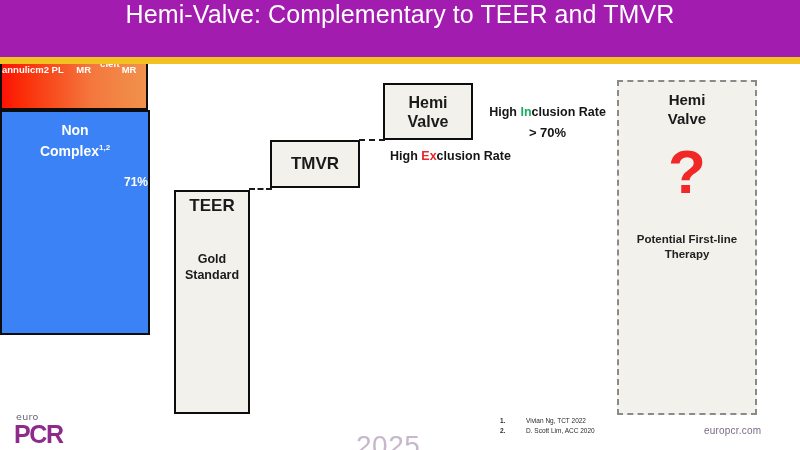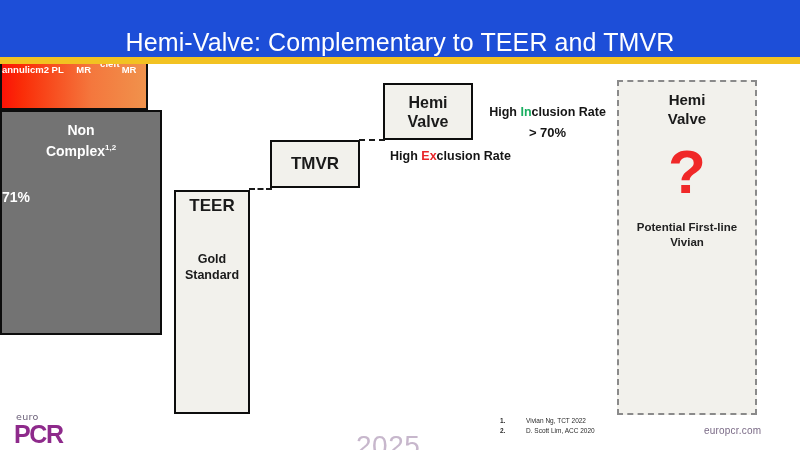--- a/index.html
+++ b/index.html
@@ -14,23 +14,23 @@
     overflow: hidden;
     font-family: "Liberation Sans", sans-serif;
     -webkit-font-smoothing: antialiased;
   }
 
   
   #title-bar {
     position: absolute;
     left: 0; top: 0;
     width: 800px; height: 57px;
-    background: #1d4ed8;
+    background: #a21caf;
     display: flex;
-    align-items: flex-end;
+    align-items: flex-start;
     justify-content: center;
   }
   #title-bar .title-text {
     color: #ffffff;
     font-size: 25px;
     font-weight: 400;
     letter-spacing: 0.1px;
     white-space: nowrap;
   }
   #gold-stripe {
@@ -89,41 +89,41 @@
     font-size: 9.5px;
     font-weight: bold;
     line-height: 11.4px;
     color: #ffffff;
     width: 78px;
     text-align: left;
   }
 
   #noncomplex-box {
     left: 20px; top: 190px;
-    width: 162px; height: 225px;
-    background: #737373;
+    width: 150px; height: 225px;
+    background: #3b82f6;
     border: 2.5px solid #0d0d0d;
     box-sizing: border-box;
     color: #ffffff;
     justify-content: flex-start;
     padding-top: 10px;
   }
   #noncomplex-box .nc-title {
     font-size: 14px;
     font-weight: bold;
     line-height: 17px;
     text-align: center;
     width: 100%;
   }
   #noncomplex-box sup { font-size: 8px; vertical-align: super; font-weight: bold; }
   #noncomplex-box .nc-pct {
-    margin-top: 29px;
-    font-size: 14px;
-    font-weight: bold;
-    text-align: left;
+    margin-top: 15px;
+    font-size: 12px;
+    font-weight: bold;
+    text-align: right;
     width: 100%;
   }
 
   
   #teer-box {
     left: 174px; top: 190px;
     width: 76px; height: 224px;
     justify-content: flex-start;
     padding-top: 4px;
   }
@@ -225,21 +225,21 @@
   #hemivalve-dashed .qmark {
     margin-top: 16px;
     font-size: 62px;
     line-height: 56px;
     font-weight: bold;
     color: #F02828;
     text-align: center;
     width: 100%;
   }
   #hemivalve-dashed .dash-sub {
-    margin-top: 20px;
+    margin-top: 32px;
     font-size: 11.5px;
     font-weight: bold;
     color: #222222;
     line-height: 15px;
     text-align: center;
     width: 100%;
   }
 
   
   #logo {
@@ -350,21 +350,21 @@
 </div>
 
 <div id="hemivalve-dashed">
   <div class="dash-title">
     <span>Hemi</span><br>
     <span>Valve</span>
   </div>
   <div class="qmark">?</div>
   <div class="dash-sub">
     <span>Potential First-line</span><br>
-    <span>Vivian</span>
+    <span>Therapy</span>
   </div>
 </div>
 
 <div id="logo">
   <div class="euro-word">euro</div>
   <div class="pcr-word">PCR</div>
 </div>
 
 <div id="year-2025">2025</div>
 

